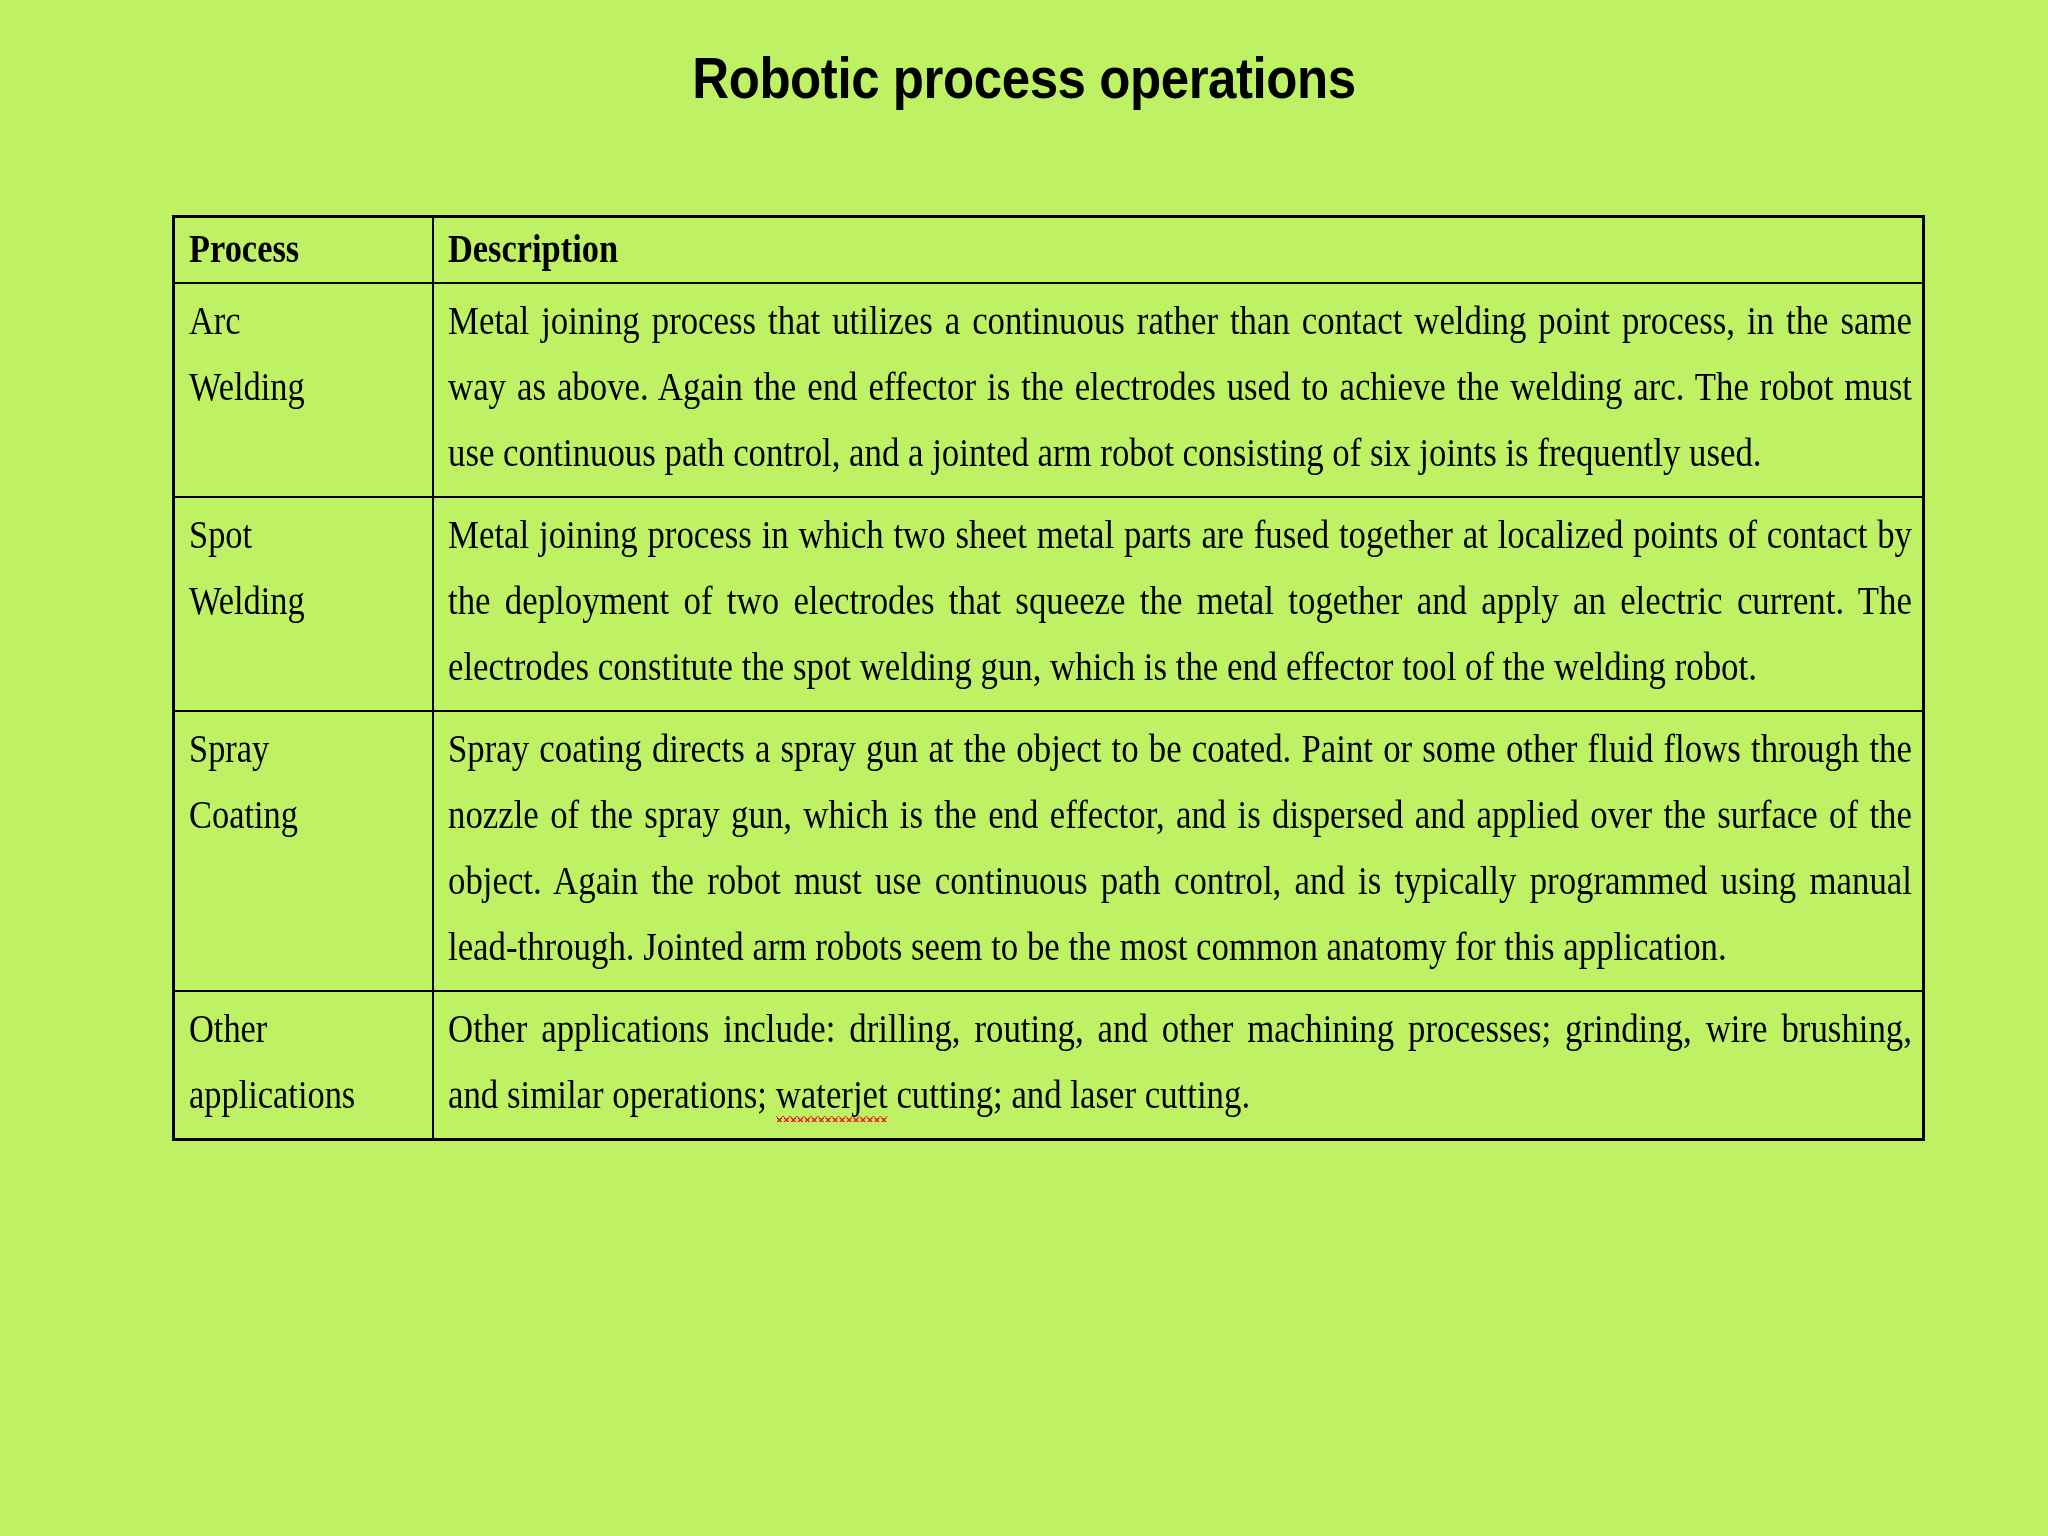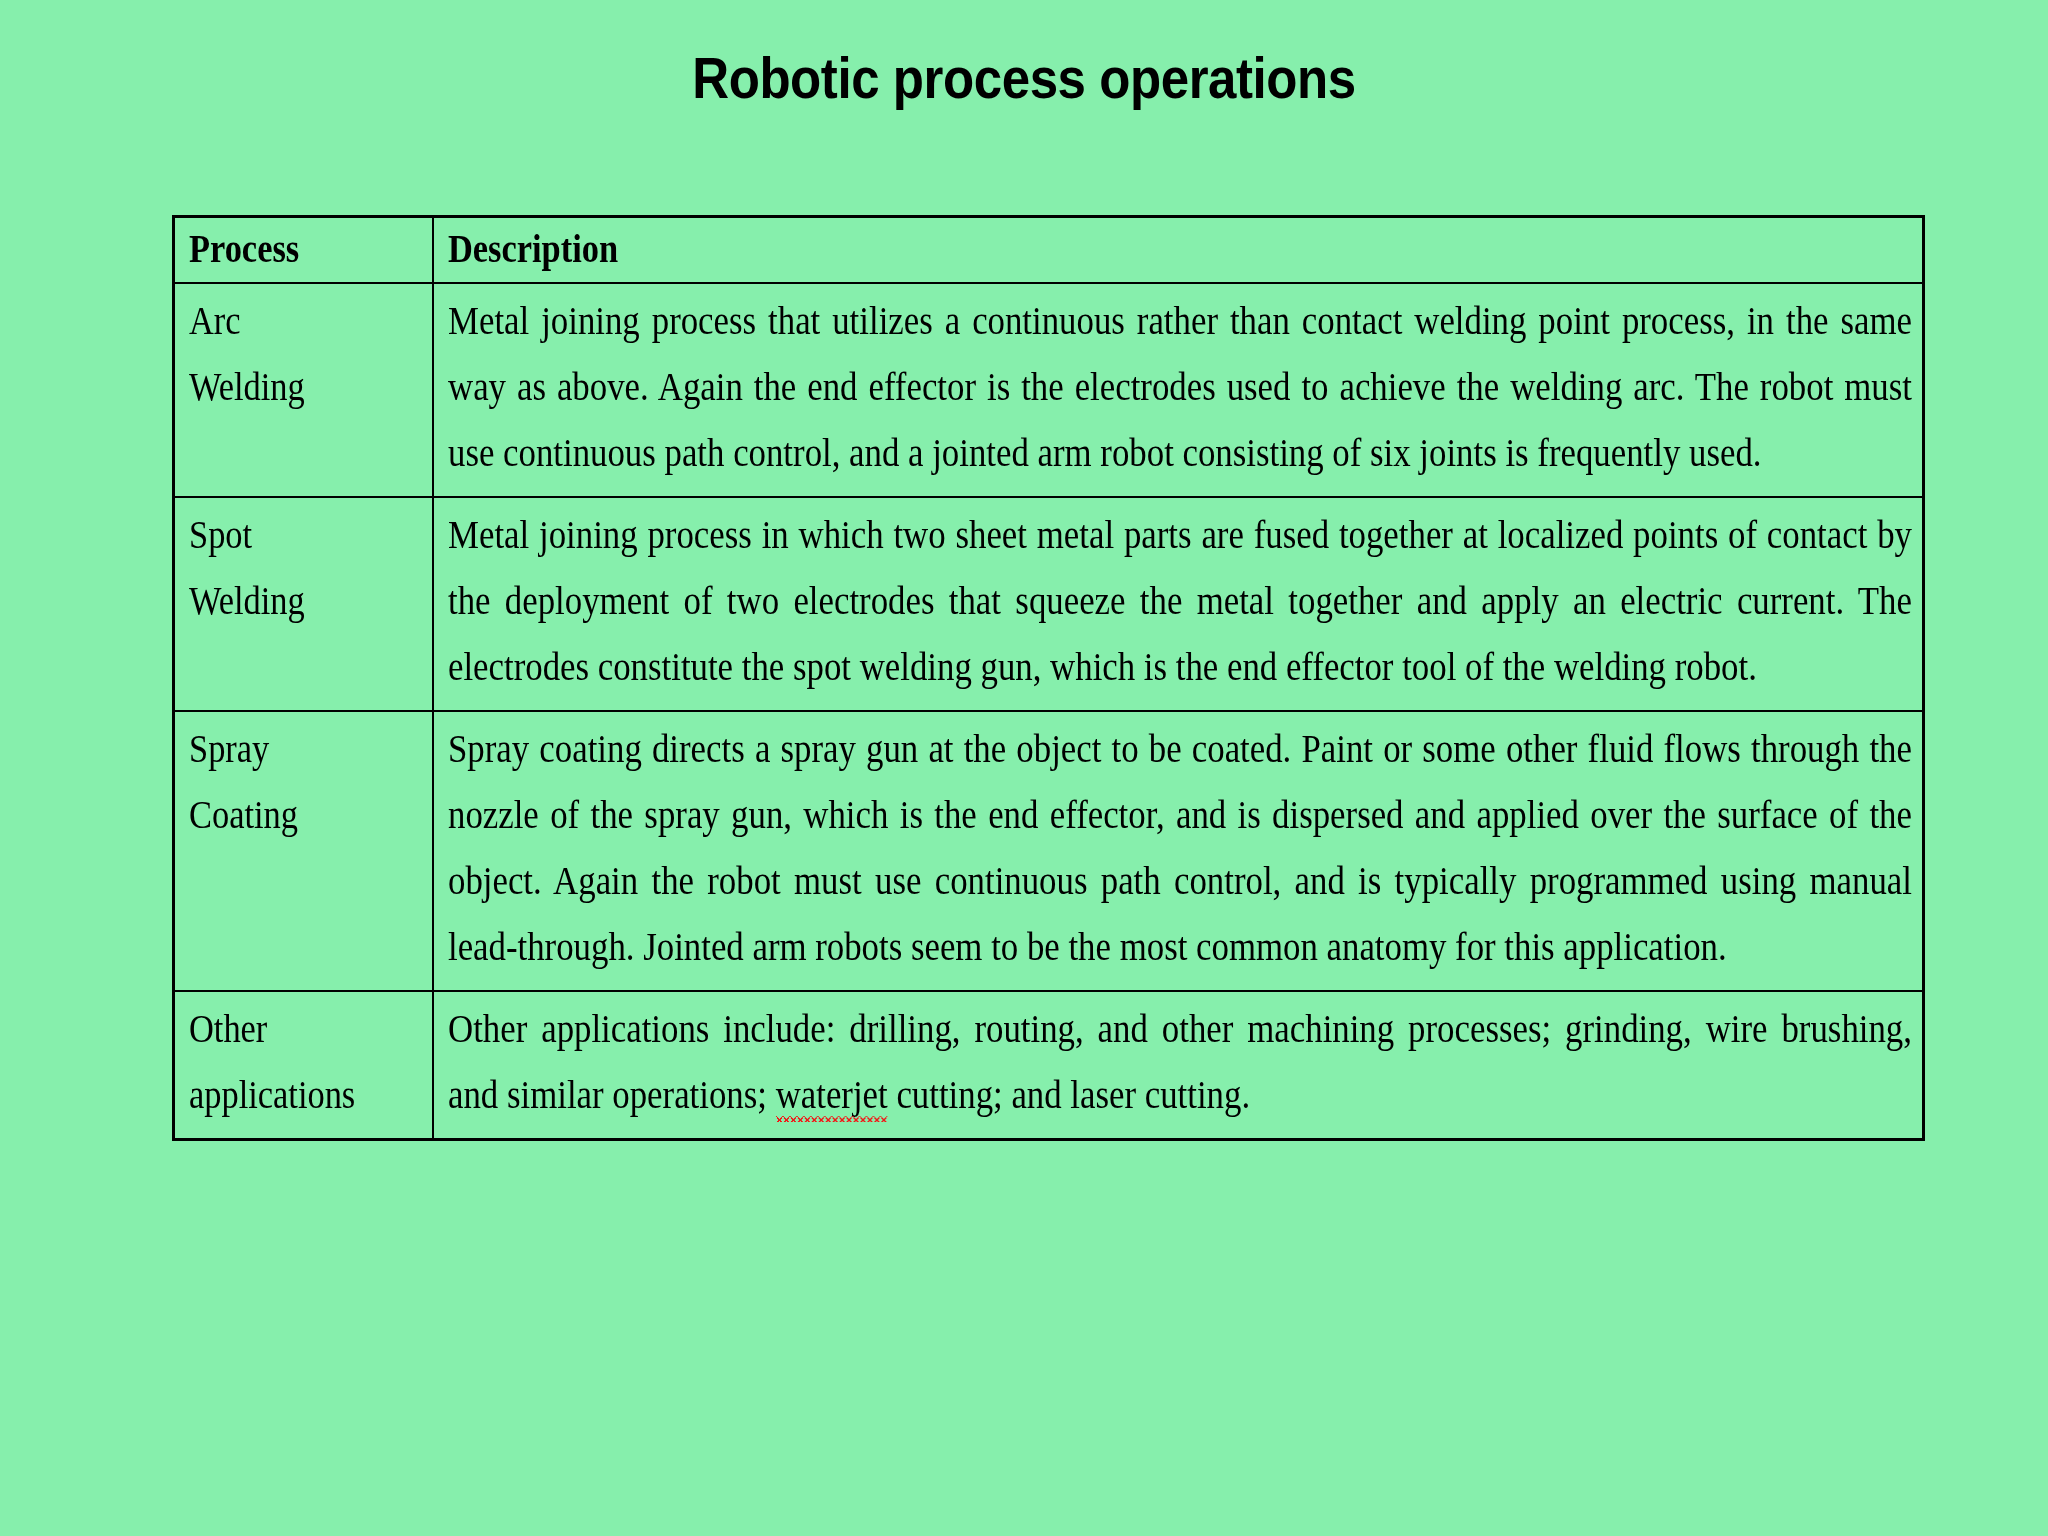--- a/index.html
+++ b/index.html
@@ -12,21 +12,21 @@
     height: 1536px;
     font-family: "Liberation Serif", "DejaVu Serif", serif;
     color: #000000;
     overflow: hidden;
   }
 
   .slide {
     position: relative;
     width: 2048px;
     height: 1536px;
-    background: #86efac;
+    background: #bef264;
   }
 
   
   .slide-title {
     position: absolute;
     left: 0;
     top: 46px;
     width: 2048px;
     text-align: center;
     font-family: "Liberation Sans", "DejaVu Sans", sans-serif;

